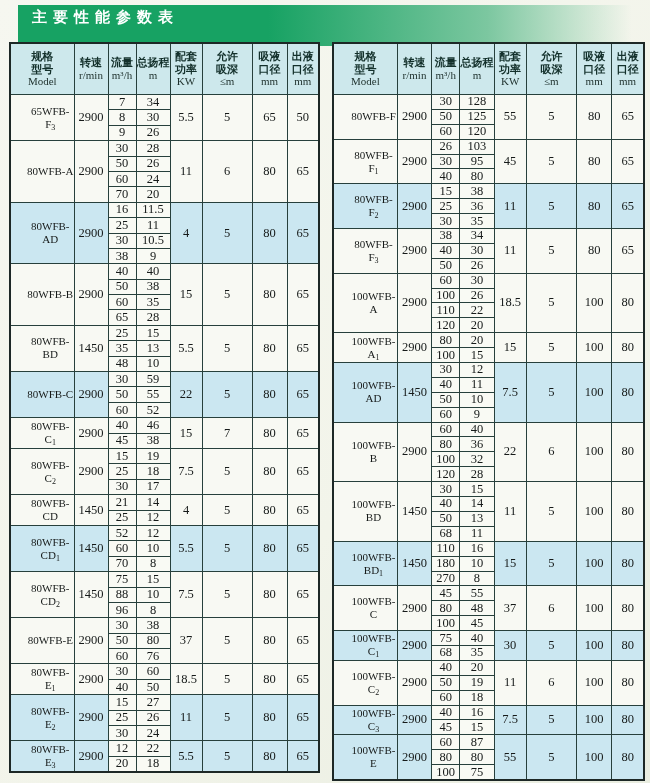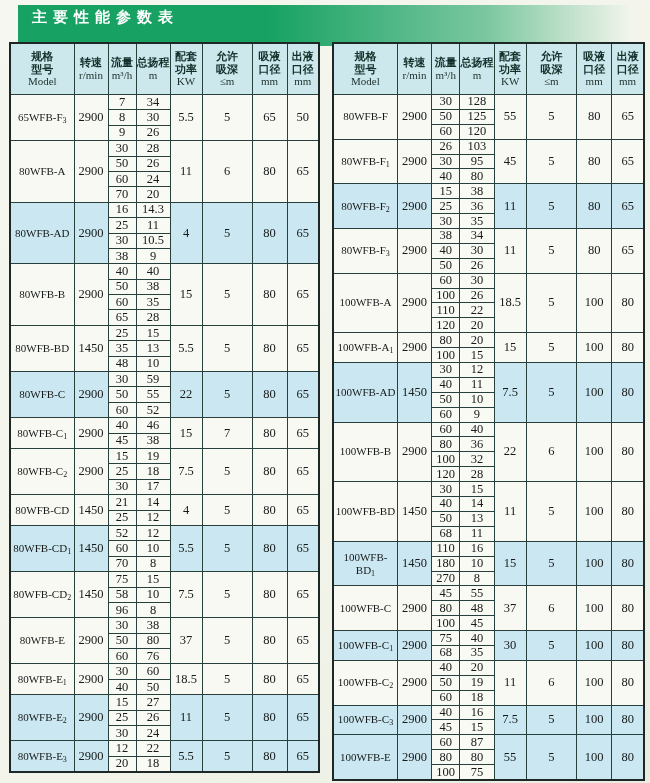--- a/index.html
+++ b/index.html
@@ -33,21 +33,21 @@
   th{
     background:var(--header-bg);
     height:50px;font-size:11px;line-height:1.18;font-weight:normal;
   }
   th .zh{font-weight:bold;color:#13302b;}
   th .en{font-weight:normal;color:#1d2f2b;font-family:"Liberation Serif",serif;}
   td{font-size:12.5px;line-height:13px;background:#f8f9f3;}
   .t-left  td{height:14.4px;}
   .t-right td{height:13.9px;}
   td.hl{background:var(--highlight-bg);}
-  td.model-cell{font-size:11px;letter-spacing:0;}
+  td.model-cell{font-size:11px;letter-spacing:0;padding-left:16px;}
   sub.msub{font-size:8px;vertical-align:-2px;line-height:0;}
   td.flow-cell,td.head-cell{background:#f9faf4;}
 </style>
 </head>
 <body>
 
 <div class="page">
   <div class="title-bar">
     <span>主要性能参数表</span>
   </div>
@@ -141,21 +141,21 @@
           <td class="head-cell">24</td>
         </tr>
         <tr>
           <td class="flow-cell">70</td>
           <td class="head-cell">20</td>
         </tr>
         <tr>
           <td rowspan="4" class="model-cell hl">80WFB-AD</td>
           <td rowspan="4" class="hl">2900</td>
           <td class="flow-cell">16</td>
-          <td class="head-cell">14.3</td>
+          <td class="head-cell">11.5</td>
           <td rowspan="4" class="hl">4</td>
           <td rowspan="4" class="hl">5</td>
           <td rowspan="4" class="hl">80</td>
           <td rowspan="4" class="hl">65</td>
         </tr>
         <tr>
           <td class="flow-cell">25</td>
           <td class="head-cell">11</td>
         </tr>
         <tr>
@@ -292,21 +292,21 @@
           <td rowspan="3" class="model-cell">80WFB-CD<sub class="msub">2</sub></td>
           <td rowspan="3" class="">1450</td>
           <td class="flow-cell">75</td>
           <td class="head-cell">15</td>
           <td rowspan="3" class="">7.5</td>
           <td rowspan="3" class="">5</td>
           <td rowspan="3" class="">80</td>
           <td rowspan="3" class="">65</td>
         </tr>
         <tr>
-          <td class="flow-cell">58</td>
+          <td class="flow-cell">88</td>
           <td class="head-cell">10</td>
         </tr>
         <tr>
           <td class="flow-cell">96</td>
           <td class="head-cell">8</td>
         </tr>
         <tr>
           <td rowspan="3" class="model-cell">80WFB-E</td>
           <td rowspan="3" class="">2900</td>
           <td class="flow-cell">30</td>

